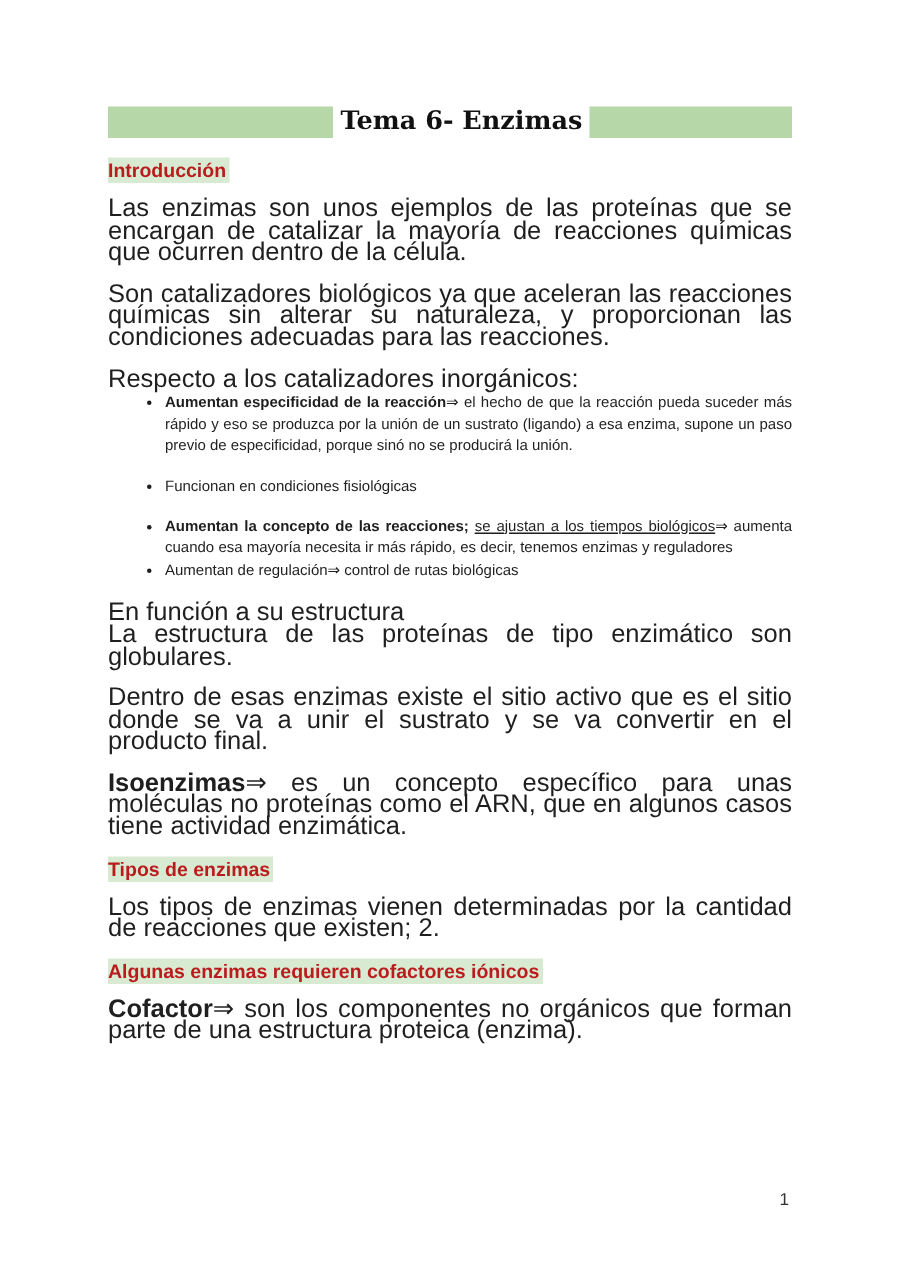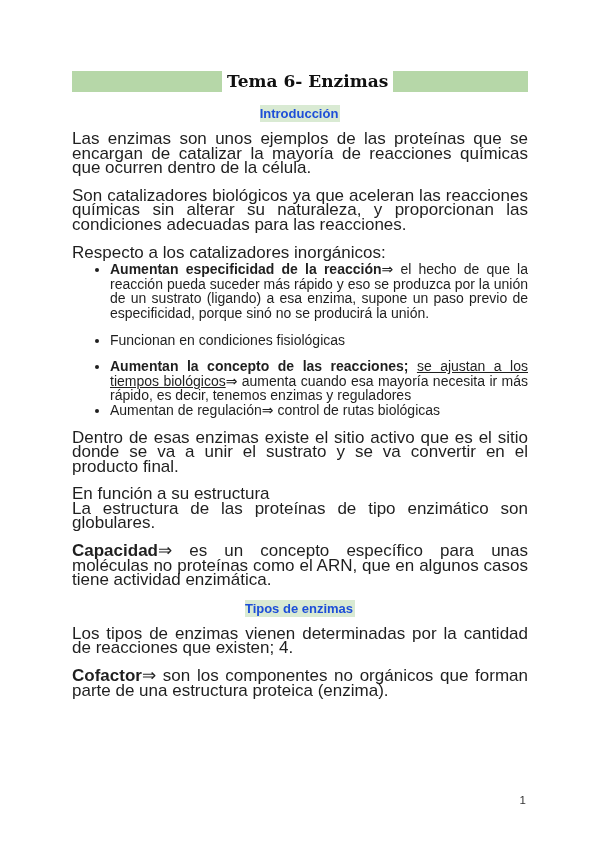--- a/index.html
+++ b/index.html
@@ -39,40 +39,39 @@
     margin: 0 5px;
     white-space: nowrap;
     color: #111;
   }
   
   h2.sect-heading {
     font-size: 13px;
     line-height: 15px;
     font-weight: bold;
     margin: 8px 0 11px 0;
-    color: #1d4ed8;
-    text-align: center;
+    color: #b91c1c;
   }
   h2.sect-heading.first { margin-top: 0; }
   h2.sect-heading .hl {
     background: var(--heading-highlight, #d9ead3);
     padding: 1px 2px 1px 0;
   }
   p {
     font-size: 17px;
     line-height: 14.6px;
     text-align: justify;
     margin: 0 0 13px 0;
   }
   ul.doc-list {
     margin: 0 0 13px 0;
     padding-left: 38px;
   }
   ul.doc-list li {
-    font-size: 14px;
+    font-size: 10px;
     line-height: 14.6px;
     text-align: justify;
   }
   ul.doc-list li.gap { margin-bottom: 12px; }
   b { font-weight: bold; }
   u { text-decoration: underline; }
   .page-number {
     position: absolute;
     top: 794px;
     right: 74px;
@@ -99,30 +98,31 @@
 
   <p style="margin-bottom:2px">Respecto a los catalizadores inorgánicos:</p>
 
   <ul class="doc-list">
     <li class="gap"><b>Aumentan especificidad de la reacción</b><span>⇒ el hecho de que la reacción pueda suceder más rápido y eso se produzca por la unión de un sustrato (ligando) a esa enzima, supone un paso previo de especificidad, porque sinó no se producirá la unión.</span></li>
     <li class="gap"><span>Funcionan en condiciones fisiológicas</span></li>
     <li><b>Aumentan la concepto de las reacciones; </b><u>se ajustan a los tiempos biológicos</u><span>⇒ aumenta cuando esa mayoría necesita ir más rápido, es decir, tenemos enzimas y reguladores</span></li>
     <li><span>Aumentan de regulación⇒ control de rutas biológicas</span></li>
   </ul>
 
+  <p><span>En función a su estructura</span><br><span>La estructura de las proteínas de tipo enzimático son globulares.</span></p>
+
   <p>Dentro de esas enzimas existe el sitio activo que es el sitio donde se va a unir el sustrato y se va convertir en el producto final.</p>
 
-  <p><span>En función a su estructura</span><br><span>La estructura de las proteínas de tipo enzimático son globulares.</span></p>
-
-  <p><b>Capacidad</b><span>⇒ es un concepto específico para unas moléculas no proteínas como el ARN, que en algunos casos tiene actividad enzimática.</span></p>
+  <p><b>Isoenzimas</b><span>⇒ es un concepto específico para unas moléculas no proteínas como el ARN, que en algunos casos tiene actividad enzimática.</span></p>
 
 
   <h2 class="sect-heading"><span class="hl">Tipos de enzimas</span></h2>
 
-  <p>Los tipos de enzimas vienen determinadas por la cantidad de reacciones que existen; 4.</p>
+  <p>Los tipos de enzimas vienen determinadas por la cantidad de reacciones que existen; 2.</p>
 
+  <h2 class="sect-heading"><span class="hl">Algunas enzimas requieren cofactores iónicos</span></h2>
 
 
   <p><b>Cofactor</b><span>⇒ son los componentes no orgánicos que forman parte de una estructura proteica (enzima).</span></p>
 
   <div class="page-number">1</div>
 
 </div>
 
 </body></html>

